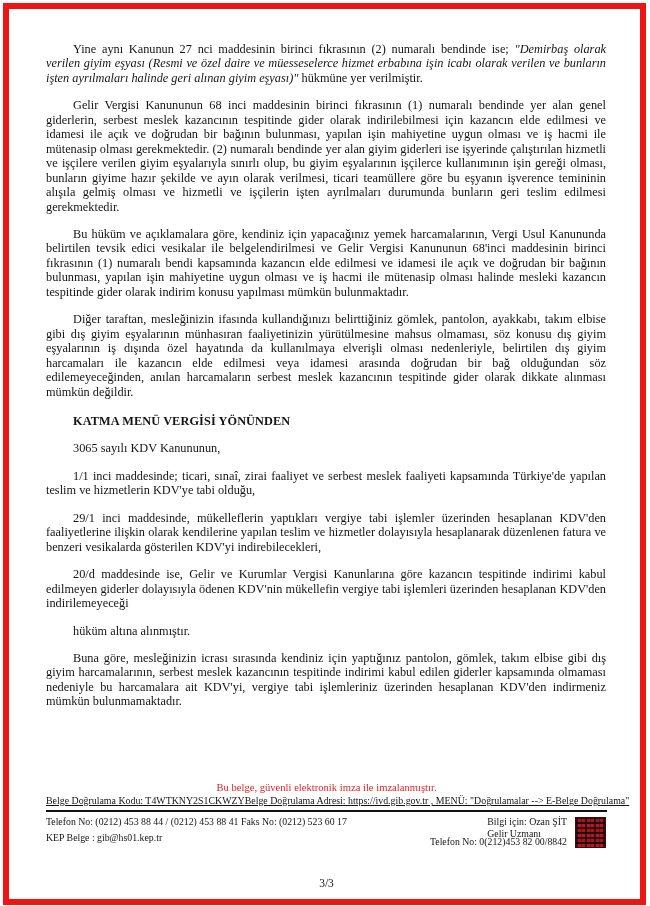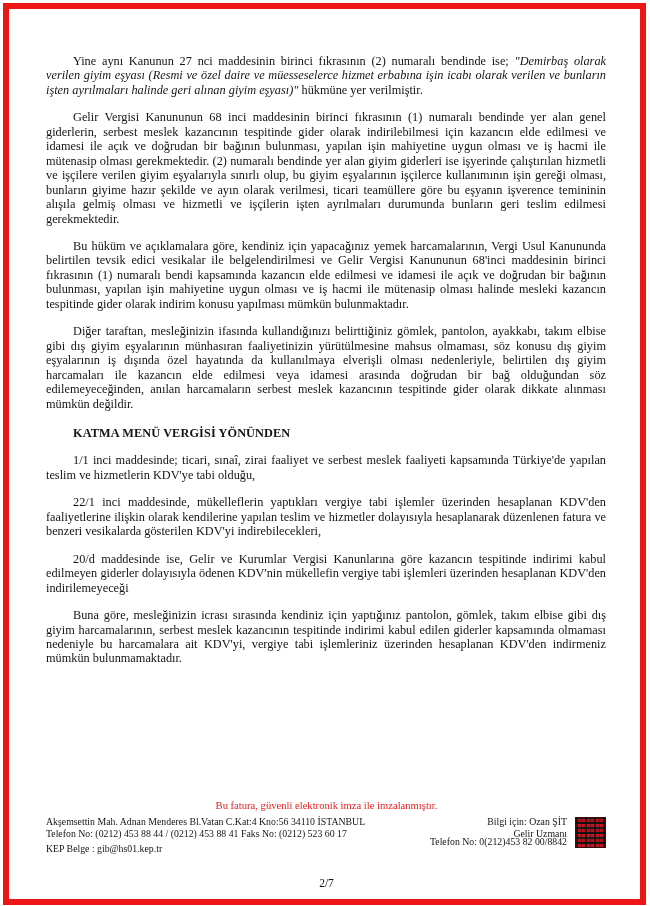--- a/index.html
+++ b/index.html
@@ -22,21 +22,21 @@
   .doc-body{
     padding:33px 34px 0 37px;
   }
   .doc-body p{
     margin:13px 0 0 0;
     font-size:12.3px;
     line-height:14.45px;
     text-align:justify;
     text-indent:27px;
   }
-  .doc-body p:first-child{margin-top:12px;}
+  .doc-body p:first-child{margin-top:0;}
   .doc-body p.heading{
     font-weight:bold;
     text-align:left;
     margin-top:15px;
     letter-spacing:.1px;
   }
   .seg-i{font-style:italic;}
   .footer{
     position:absolute;
     left:37px;
@@ -66,21 +66,21 @@
     line-height:11.6px;
     height:48px;
   }
   .contact .left{width:400px;}
   .contact .left div{white-space:nowrap;}
   .contact .kep-line{margin-top:4px;}
   .contact .right{
     position:absolute;
     top:0;
     right:40px;
-    text-align:right;
+    text-align:left;
     line-height:12px;
   }
   .contact .right-phone{
     position:absolute;
     right:40px;
     bottom:16px;
     white-space:nowrap;
   }
   .qr{
     position:absolute;
@@ -104,40 +104,45 @@
 <body>
 
 <div class="page">
 
   <div class="doc-body" id="doc-body">
       <p><span>Yine aynı Kanunun 27 nci maddesinin birinci fıkrasının (2) numaralı bendinde ise; </span><span class="seg-i">"Demirbaş olarak verilen giyim eşyası (Resmi ve özel daire ve müesseselerce hizmet erbabına işin icabı olarak verilen ve bunların işten ayrılmaları halinde geri alınan giyim eşyası)" </span><span>hükmüne yer verilmiştir.</span></p>
       <p><span>Gelir Vergisi Kanununun 68 inci maddesinin birinci fıkrasının (1) numaralı bendinde yer alan genel giderlerin, serbest meslek kazancının tespitinde gider olarak indirilebilmesi için kazancın elde edilmesi ve idamesi ile açık ve doğrudan bir bağının bulunması, yapılan işin mahiyetine uygun olması ve iş hacmi ile mütenasip olması gerekmektedir. (2) numaralı bendinde yer alan giyim giderleri ise işyerinde çalıştırılan hizmetli ve işçilere verilen giyim eşyalarıyla sınırlı olup, bu giyim eşyalarının işçilerce kullanımının işin gereği olması, bunların giyime hazır şekilde ve ayın olarak verilmesi, ticari teamüllere göre bu eşyanın işverence temininin alışıla gelmiş olması ve hizmetli ve işçilerin işten ayrılmaları durumunda bunların geri teslim edilmesi gerekmektedir.</span></p>
       <p><span>Bu hüküm ve açıklamalara göre, kendiniz için yapacağınız yemek harcamalarının, Vergi Usul Kanununda belirtilen tevsik edici vesikalar ile belgelendirilmesi ve Gelir Vergisi Kanununun 68'inci maddesinin birinci fıkrasının (1) numaralı bendi kapsamında kazancın elde edilmesi ve idamesi ile açık ve doğrudan bir bağının bulunması, yapılan işin mahiyetine uygun olması ve iş hacmi ile mütenasip olması halinde mesleki kazancın tespitinde gider olarak indirim konusu yapılması mümkün bulunmaktadır.</span></p>
       <p><span>Diğer taraftan, mesleğinizin ifasında kullandığınızı belirttiğiniz gömlek, pantolon, ayakkabı, takım elbise gibi dış giyim eşyalarının münhasıran faaliyetinizin yürütülmesine mahsus olmaması, söz konusu dış giyim eşyalarının iş dışında özel hayatında da kullanılmaya elverişli olması nedenleriyle, belirtilen dış giyim harcamaları ile kazancın elde edilmesi veya idamesi arasında doğrudan bir bağ olduğundan söz edilemeyeceğinden, anılan harcamaların serbest meslek kazancının tespitinde gider olarak dikkate alınması mümkün değildir.</span></p>
       <p class="heading"><span>KATMA MENÜ VERGİSİ YÖNÜNDEN</span></p>
+      <p><span>3065 sayılı KDV Kanununun,</span></p>
       <p><span>1/1 inci maddesinde; ticari, sınaî, zirai faaliyet ve serbest meslek faaliyeti kapsamında Türkiye'de yapılan teslim ve hizmetlerin KDV'ye tabi olduğu,</span></p>
-      <p><span>22/1 inci maddesinde, mükelleflerin yaptıkları vergiye tabi işlemler üzerinden hesaplanan KDV'den faaliyetlerine ilişkin olarak kendilerine yapılan teslim ve hizmetler dolayısıyla hesaplanarak düzenlenen fatura ve benzeri vesikalarda gösterilen KDV'yi indirebilecekleri,</span></p>
+      <p><span>29/1 inci maddesinde, mükelleflerin yaptıkları vergiye tabi işlemler üzerinden hesaplanan KDV'den faaliyetlerine ilişkin olarak kendilerine yapılan teslim ve hizmetler dolayısıyla hesaplanarak düzenlenen fatura ve benzeri vesikalarda gösterilen KDV'yi indirebilecekleri,</span></p>
       <p><span>20/d maddesinde ise, Gelir ve Kurumlar Vergisi Kanunlarına göre kazancın tespitinde indirimi kabul edilmeyen giderler dolayısıyla ödenen KDV'nin mükellefin vergiye tabi işlemleri üzerinden hesaplanan KDV'den indirilemeyeceği</span></p>
+      <p><span>hüküm altına alınmıştır.</span></p>
       <p><span>Buna göre,  mesleğinizin icrası sırasında kendiniz için yaptığınız pantolon, gömlek, takım elbise gibi dış giyim harcamalarının, serbest meslek kazancının tespitinde indirimi kabul edilen giderler kapsamında olmaması nedeniyle bu harcamalara ait KDV'yi, vergiye tabi işlemleriniz üzerinden hesaplanan KDV'den indirmeniz mümkün bulunmamaktadır.</span></p>
     </div>
 
   <div class="footer">
-    <div class="signed-note">Bu fatura, güvenli elektronik imza ile imzalanmıştır.</div>
+    <div class="signed-note">Bu belge, güvenli elektronik imza ile imzalanmıştır.</div>
 
+    <div class="verify-row">
+      <span>Belge Doğrulama Kodu: T4WTKNY2S1CKWZY</span>
+      <span>Belge Doğrulama Adresi: https://ivd.gib.gov.tr , MENÜ: "Doğrulamalar --&gt; E-Belge Doğrulama"</span>
+    </div>
 
     <div class="contact">
       <div class="left">
-        <div>Akşemsettin Mah. Adnan Menderes Bl.Vatan C.Kat:4 Kno:56 34110 İSTANBUL</div>
         <div>Telefon No: (0212) 453 88 44 / (0212) 453 88 41  Faks No: (0212) 523 60 17</div>
         <div class="kep-line">KEP Belge : gib@hs01.kep.tr</div>
       </div>
       <div class="right">
         <div>Bilgi için: Ozan ŞİT</div>
         <div>Gelir Uzmanı</div>
       </div>
       <div class="right-phone">Telefon No: 0(212)453 82 00/8842</div>
       <div class="qr"></div>
     </div>
 
-    <div class="page-num">2/7</div>
+    <div class="page-num">3/3</div>
   </div>
 
 </div>
 
 </body></html>

